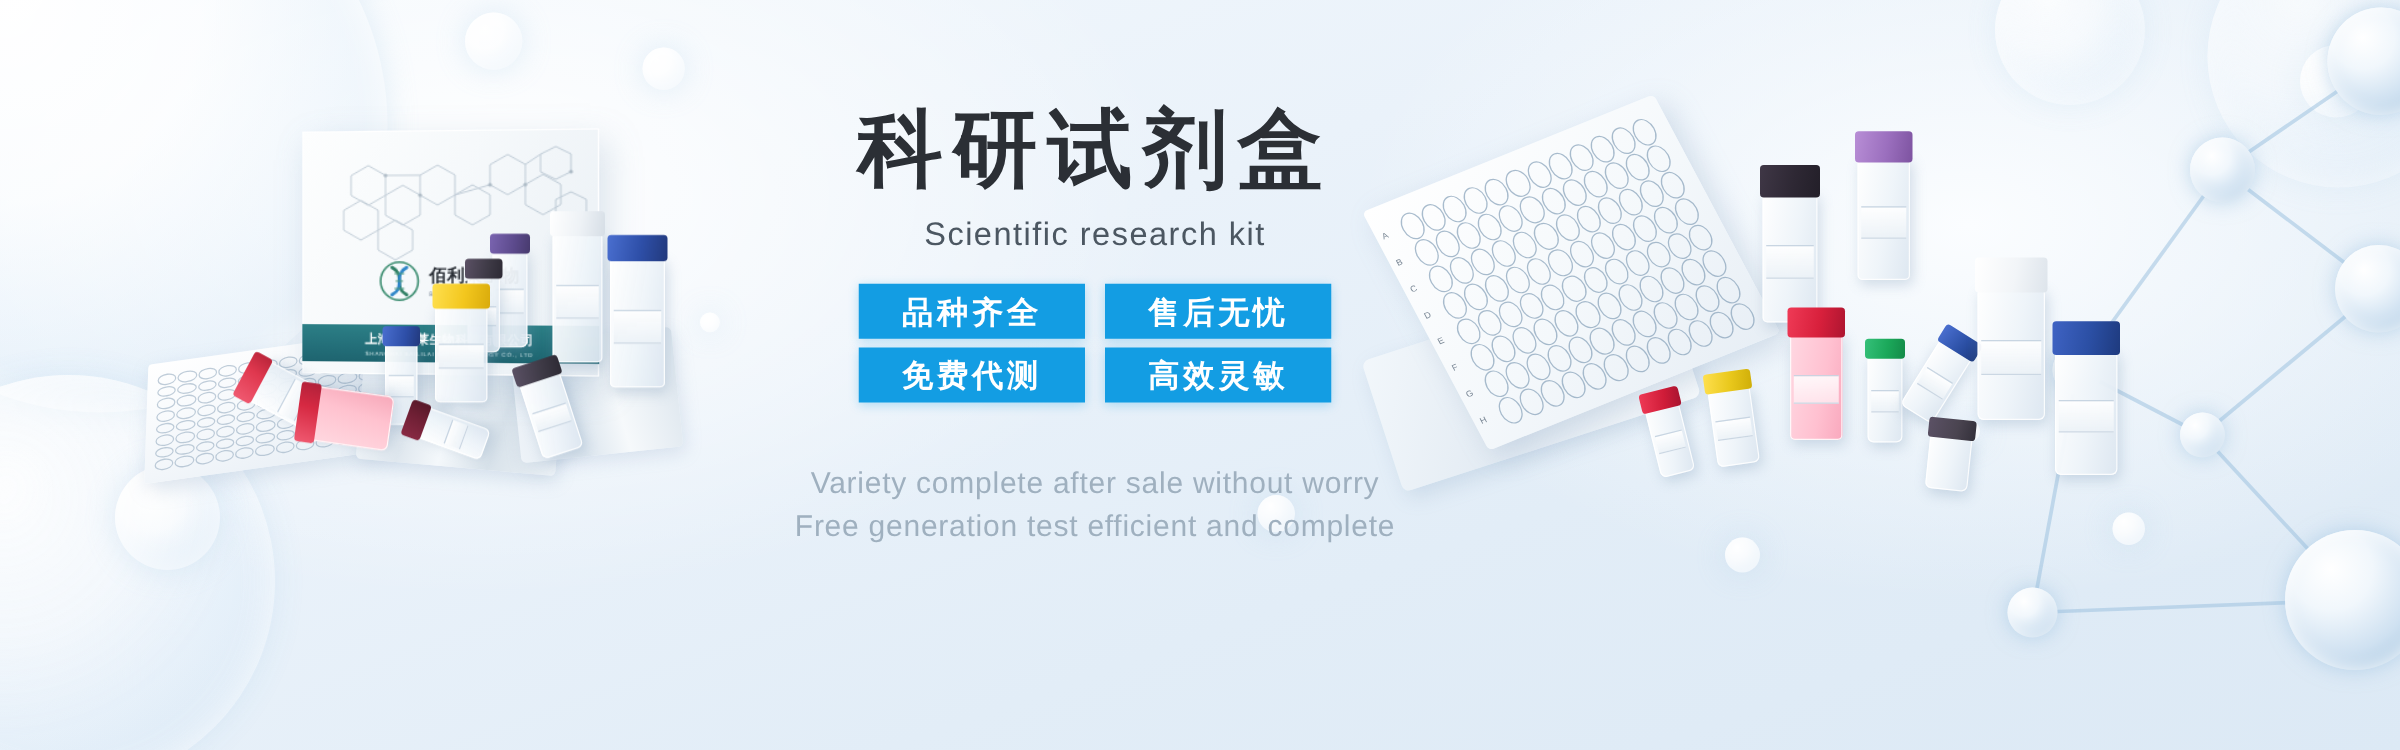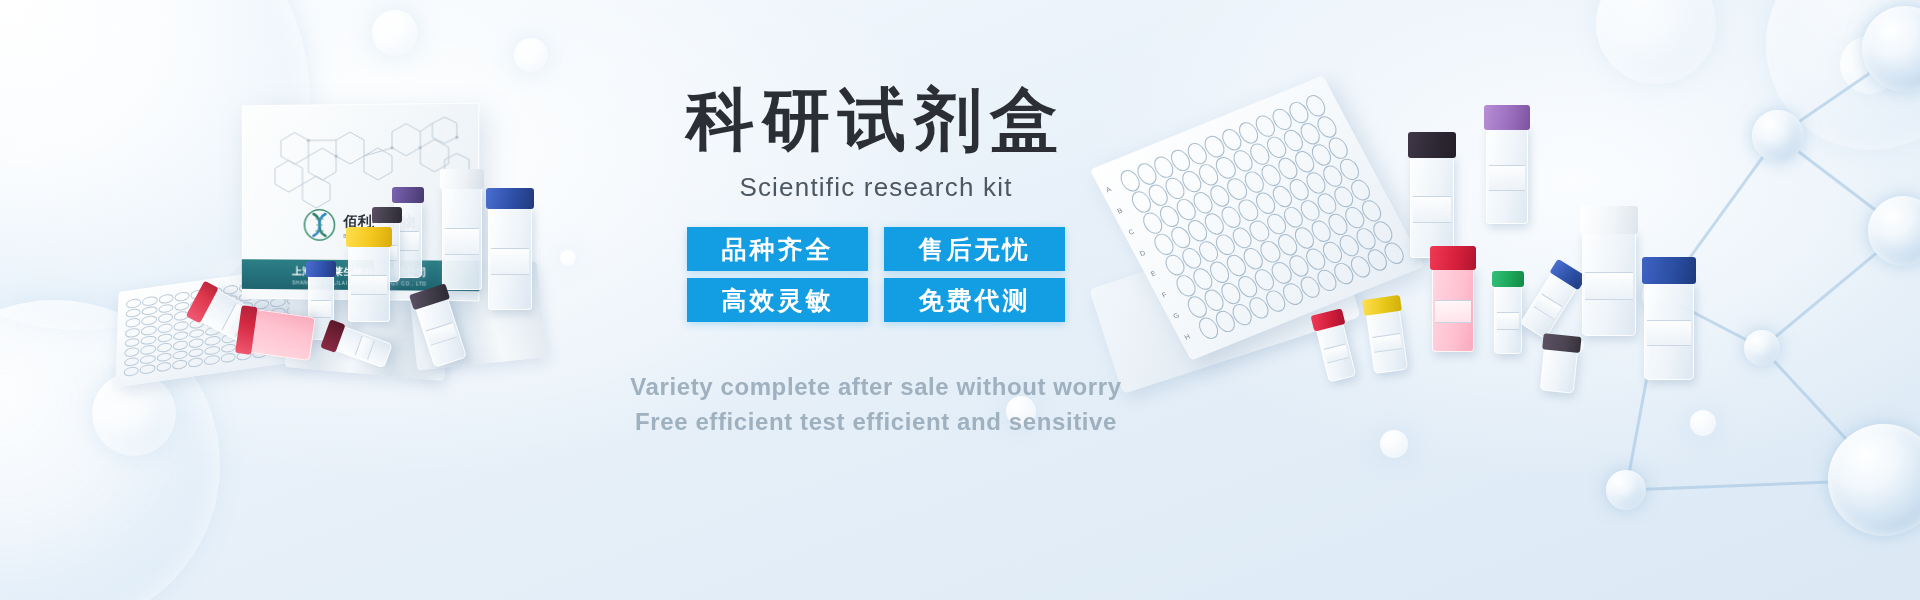--- a/index.html
+++ b/index.html
@@ -173,21 +173,21 @@
     display:flex; align-items:center; justify-content:center;
     color:#fff; font-size:25px; font-weight:700; letter-spacing:3px;
     box-shadow:0 2px 8px rgba(19,157,227,.28);
     font-family:Liberation Mono, monospace;
     cursor:pointer; user-select:none;
   }
 
   .taglines{ margin-top:48px; text-align:center; }
   .tagline{
     font-size:24px; letter-spacing:.6px; color:#9fb0bf; line-height:1.42;
-    font-weight:700;
+    font-weight:400;
   }
 </style>
 </head>
 <body>
 
 <div class="banner">
 
   <div class="bubble b1"></div>
   <div class="bubble b2"></div>
   <div class="bubble b3"></div>
@@ -578,22 +578,22 @@
 
   <div class="center">
 
     <h1 class="title-cn">科研试剂盒</h1>
 
     <div class="title-en">Scientific research kit</div>
 
     <div class="badges" id="badge-list">
         <div class="badge" style="background: rgb(19, 157, 227);">品种齐全</div>
         <div class="badge" style="background: rgb(19, 157, 227);">售后无忧</div>
+        <div class="badge" style="background: rgb(19, 157, 227);">免费代测</div>
         <div class="badge" style="background: rgb(19, 157, 227);">高效灵敏</div>
-        <div class="badge" style="background: rgb(19, 157, 227);">免费代测</div>
       </div>
 
     <div class="taglines">
       <div class="tagline">Variety complete after sale without worry</div>
-      <div class="tagline">Free efficient test efficient and sensitive</div>
+      <div class="tagline">Free generation test efficient and complete</div>
     </div>
   </div>
 </div>
 
 </body></html>

